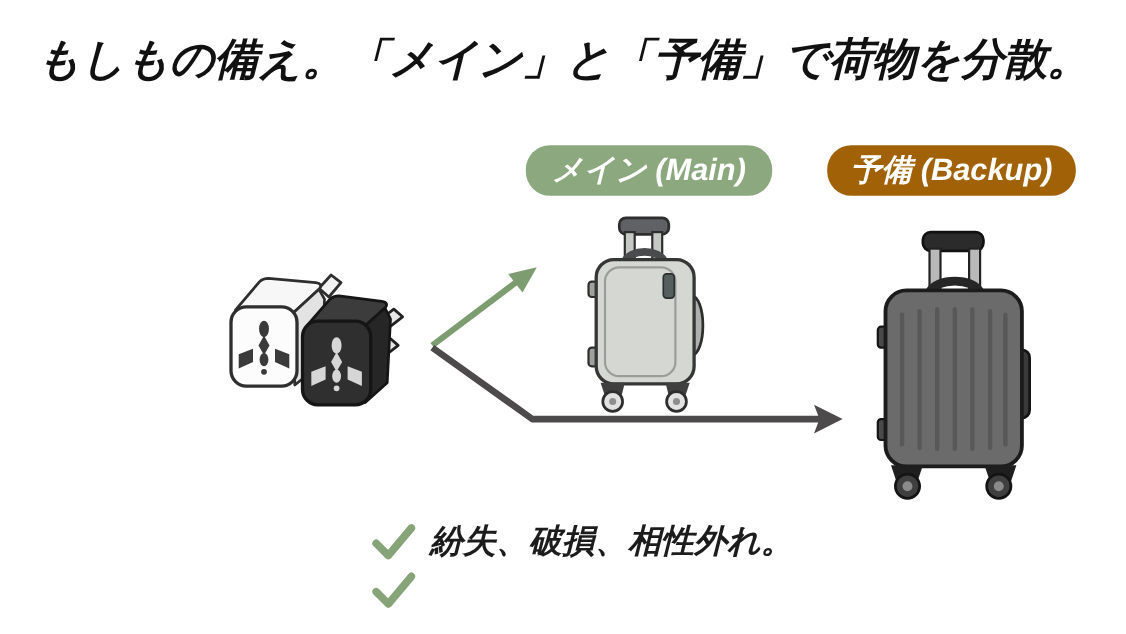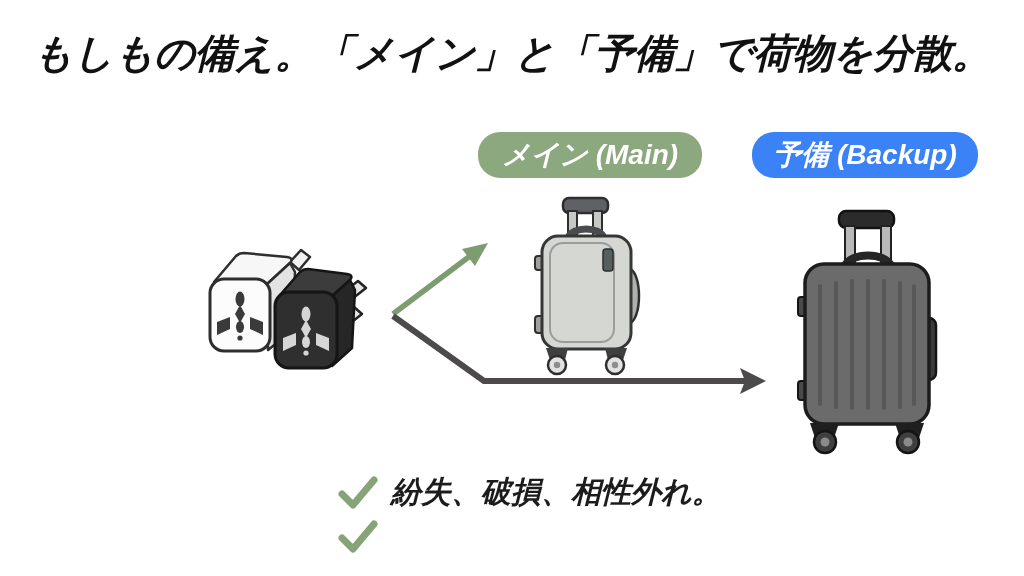--- a/index.html
+++ b/index.html
@@ -37,21 +37,21 @@
     white-space: nowrap;
   }
   .badge-main {
     left: 478px; top: 132px;
     width: 224px;
     background: #8CA87E;
   }
   .badge-backup {
     left: 752px; top: 132px;
     width: 226px;
-    background: #3b82f6;
+    background: #a16207;
   }
   .diagram-svg {
     position: absolute;
     left: 0; top: 0;
     width: 1024px; height: 576px;
   }
   .checklist {
     position: absolute;
     left: 338px; top: 472px;
     display: flex;

